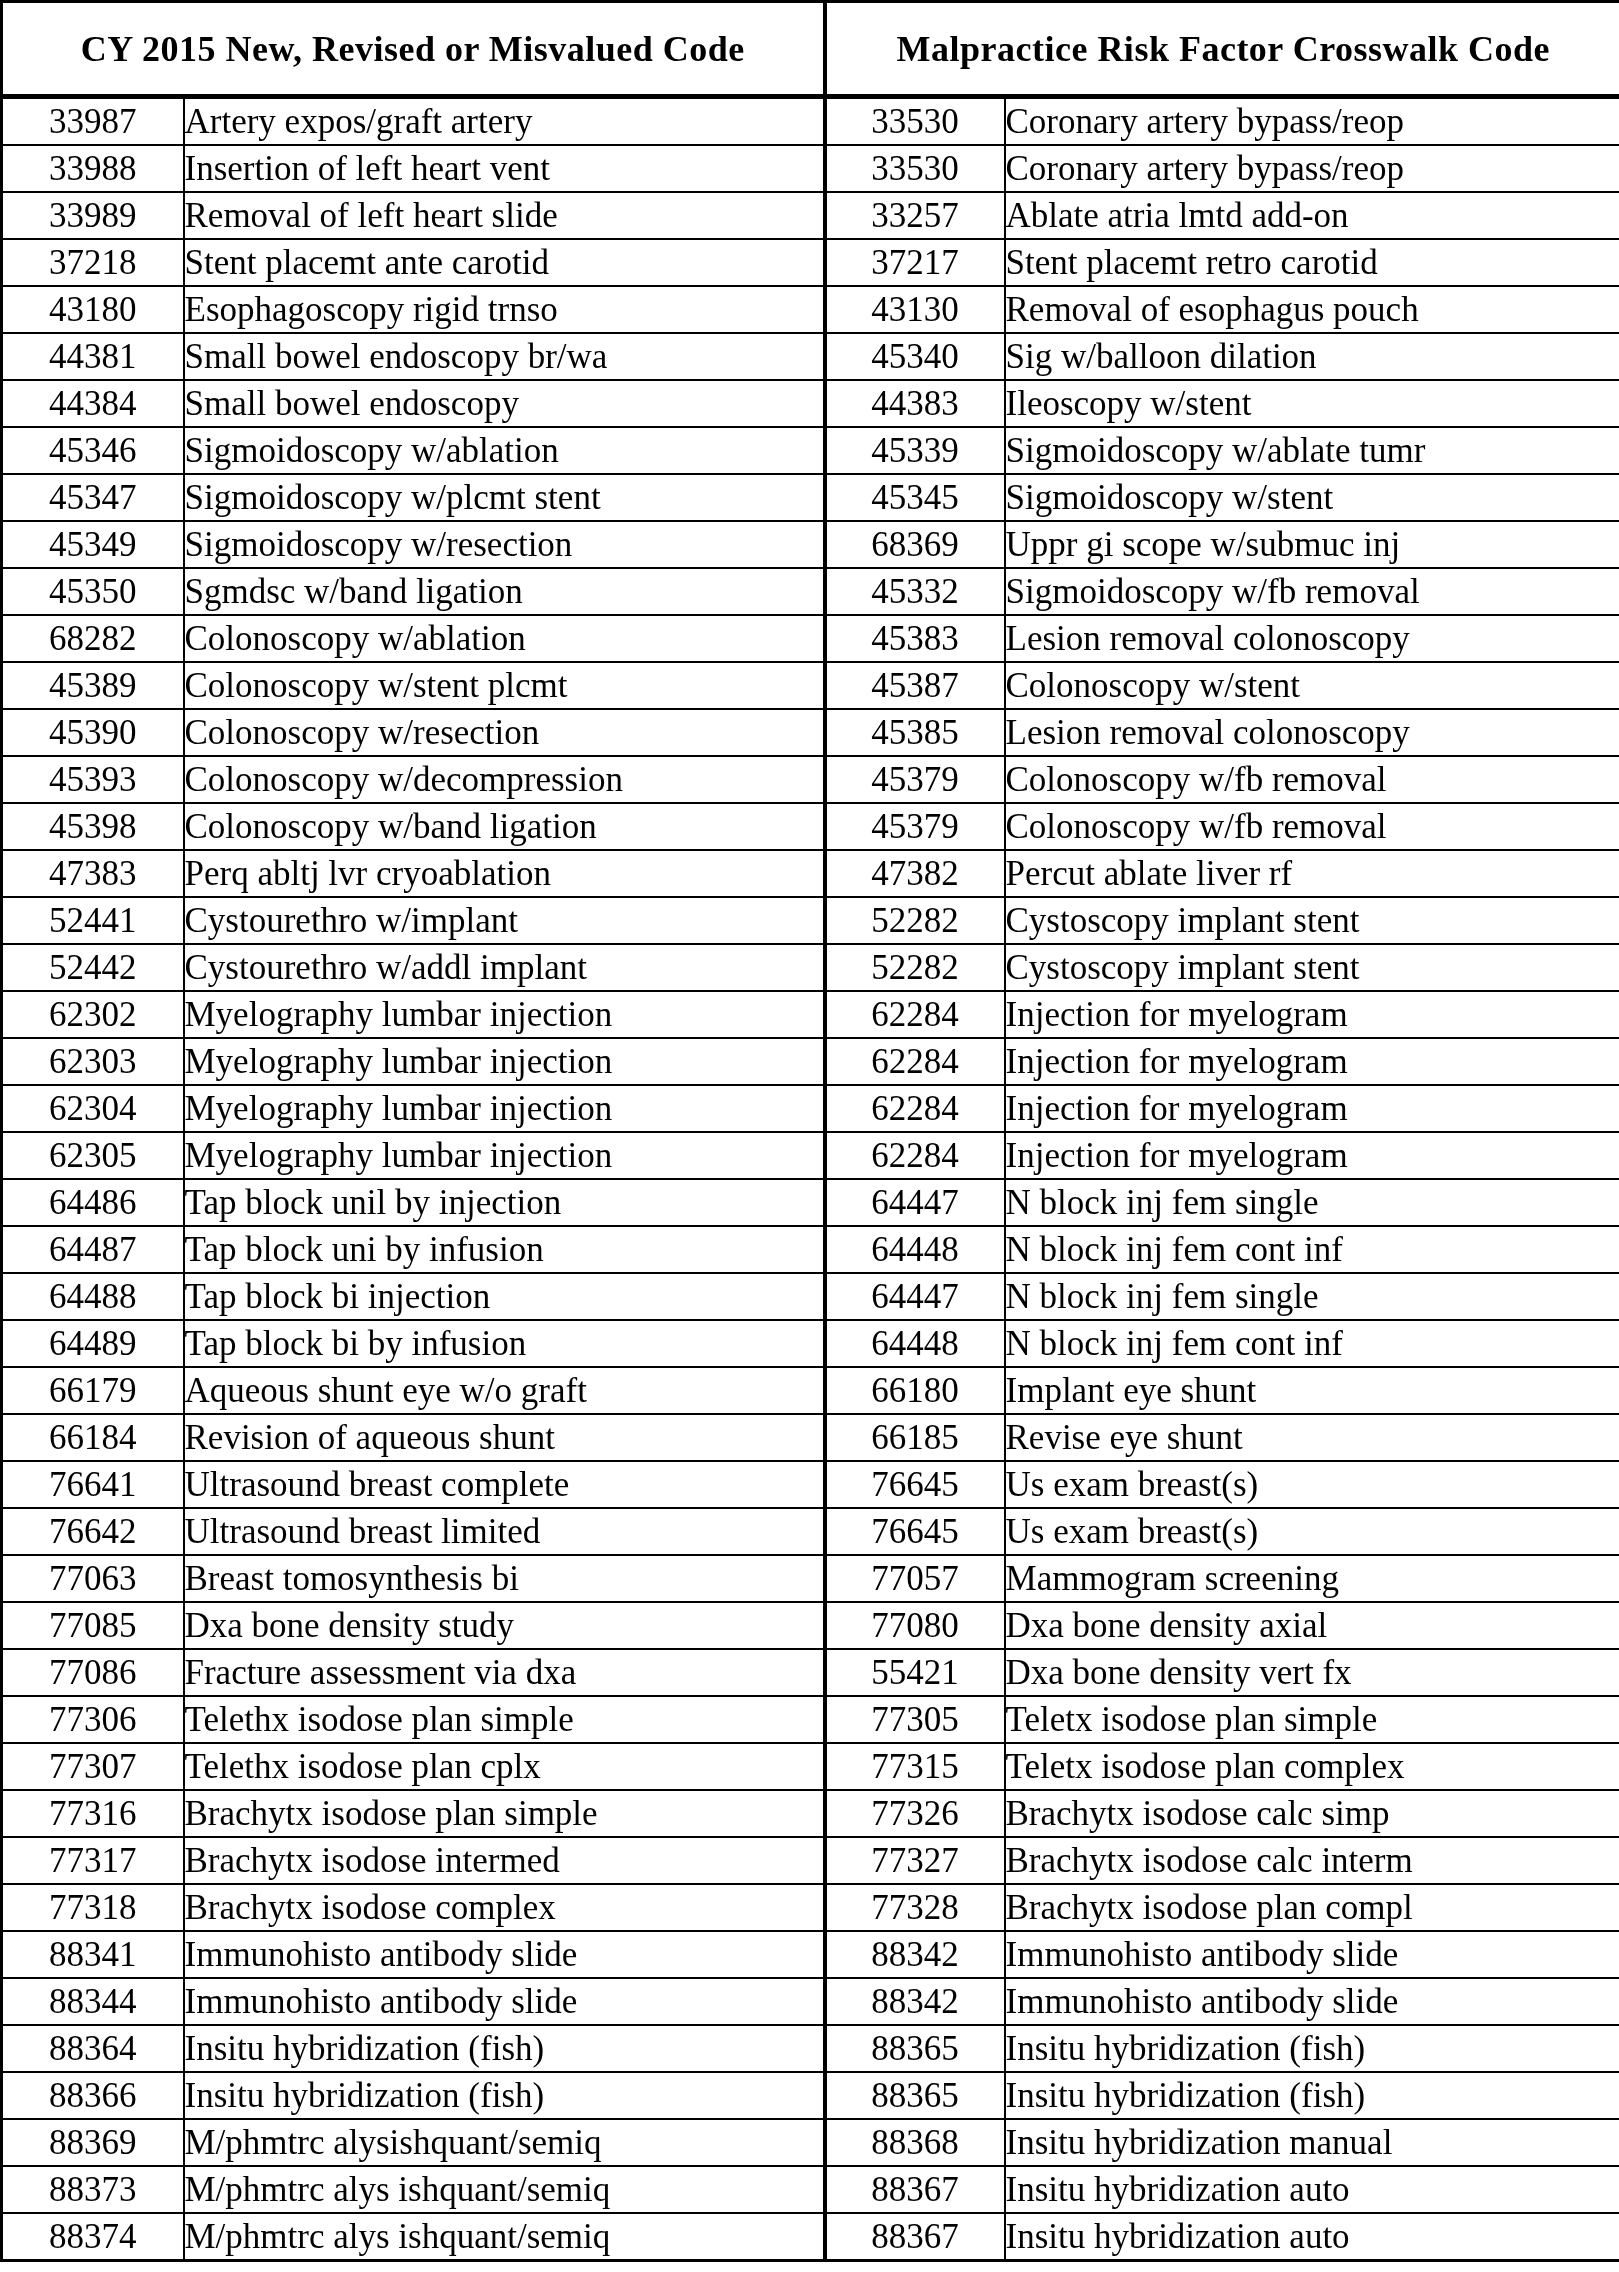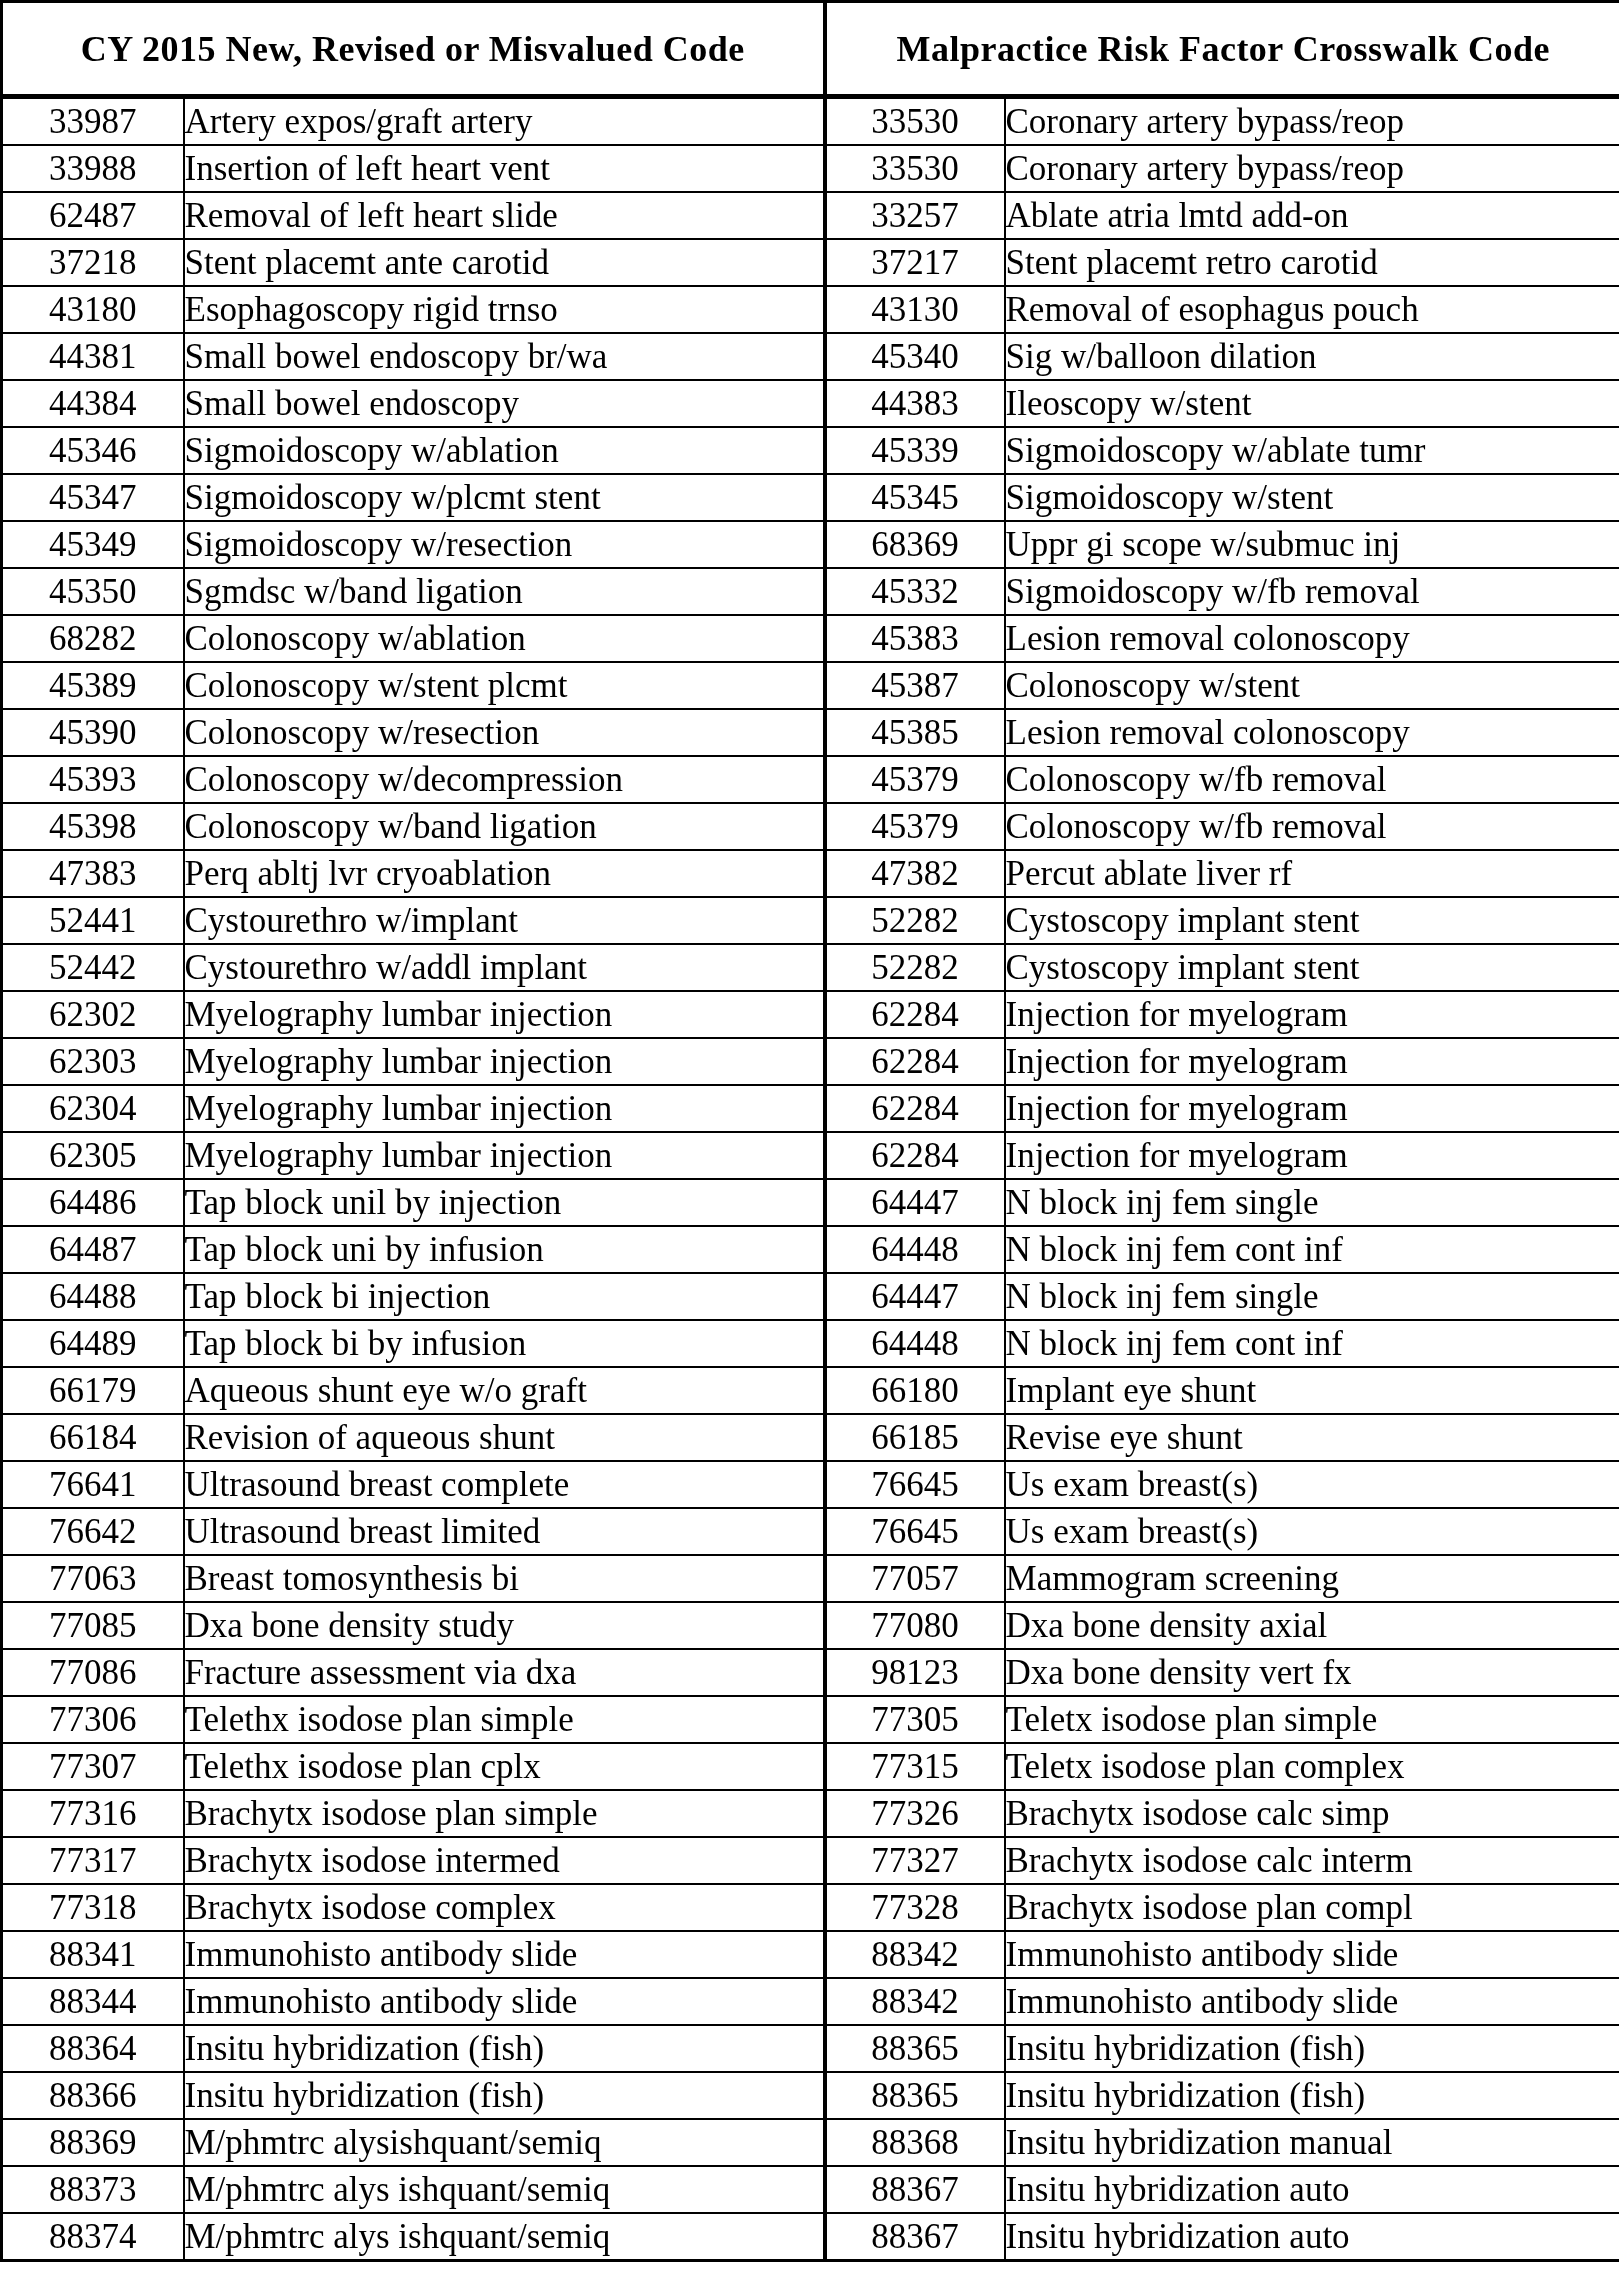--- a/index.html
+++ b/index.html
@@ -87,21 +87,21 @@
   </tr>
 
   <tr>
     <td class="code">33988</td>
     <td class="desc">Insertion of left heart vent</td>
     <td class="code mid">33530</td>
     <td class="desc">Coronary artery bypass/reop</td>
   </tr>
 
   <tr>
-    <td class="code">62487</td>
+    <td class="code">33989</td>
     <td class="desc">Removal of left heart slide</td>
     <td class="code mid">33257</td>
     <td class="desc">Ablate atria lmtd add-on</td>
   </tr>
 
   <tr>
     <td class="code">37218</td>
     <td class="desc">Stent placemt ante carotid</td>
     <td class="code mid">37217</td>
     <td class="desc">Stent placemt retro carotid</td>
@@ -306,21 +306,21 @@
   <tr>
     <td class="code">77085</td>
     <td class="desc">Dxa bone density study</td>
     <td class="code mid">77080</td>
     <td class="desc">Dxa bone density axial</td>
   </tr>
 
   <tr>
     <td class="code">77086</td>
     <td class="desc">Fracture assessment via dxa</td>
-    <td class="code mid">98123</td>
+    <td class="code mid">55421</td>
     <td class="desc">Dxa bone density vert fx</td>
   </tr>
 
   <tr>
     <td class="code">77306</td>
     <td class="desc">Telethx isodose plan simple</td>
     <td class="code mid">77305</td>
     <td class="desc">Teletx isodose plan simple</td>
   </tr>
 

